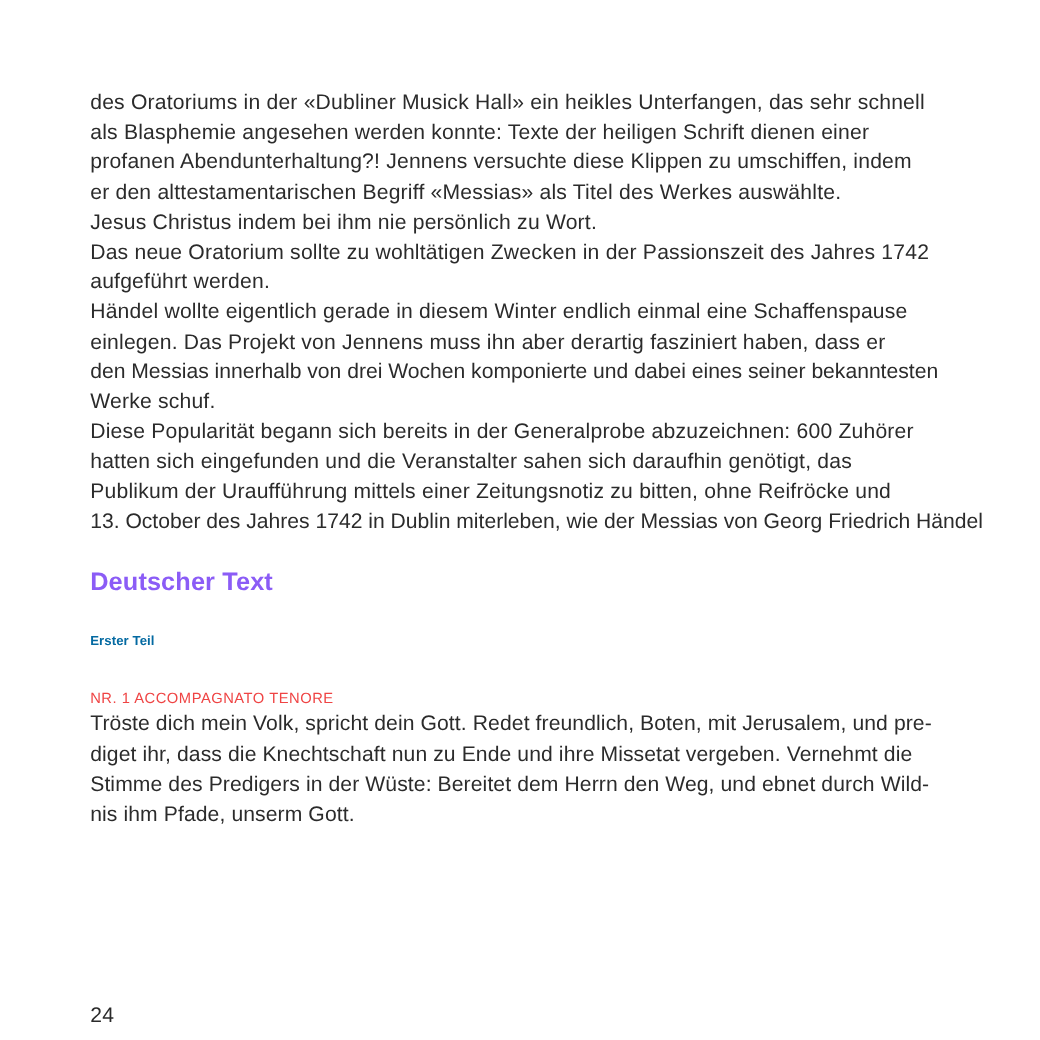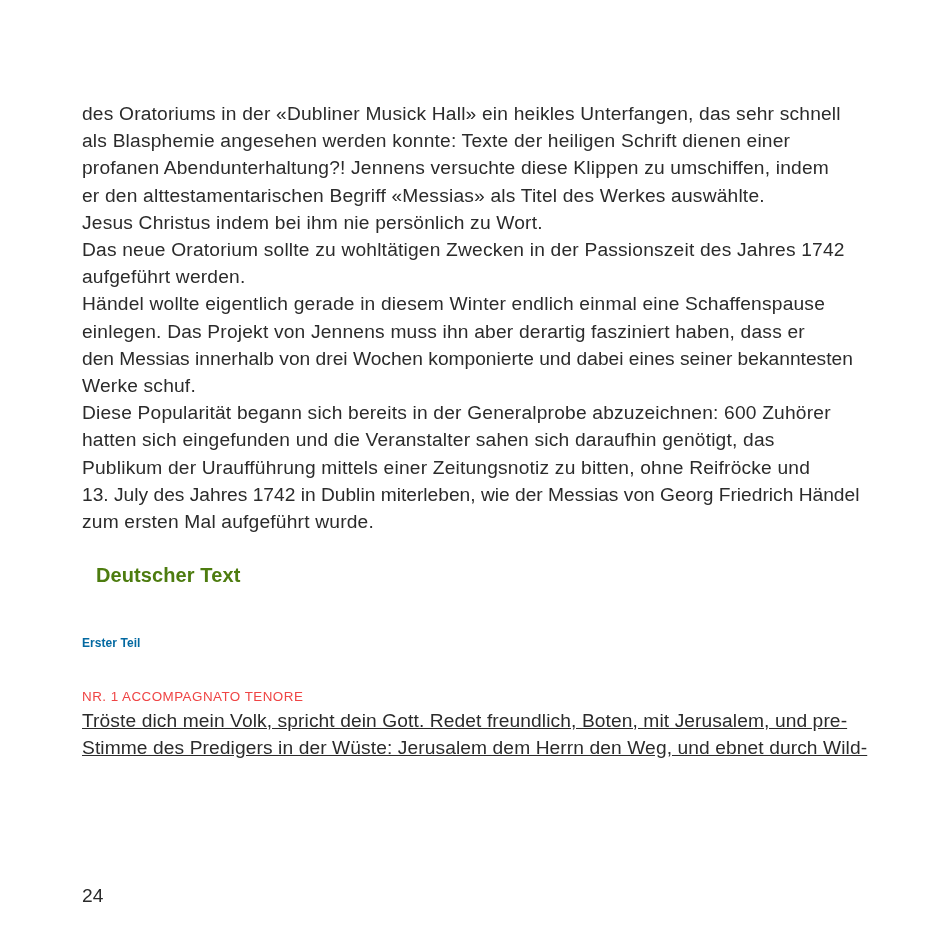--- a/index.html
+++ b/index.html
@@ -13,21 +13,21 @@
     font-family: "Liberation Sans", sans-serif;
     -webkit-font-smoothing: antialiased;
     overflow: hidden;
   }
 
   .page {
     position: relative;
     width: 812px;
     height: 945px;
     box-sizing: border-box;
-    padding: 100px 60px 0 82px;
+    padding: 80px 60px 0 82px;
   }
 
   .body-block {
     color: #2b2b2b;
     font-size: 19.2px;
     line-height: 27.2px;
     letter-spacing: 0.01em;
     max-width: 790px;
   }
 
@@ -39,26 +39,26 @@
   
   .body-line.wide {
     letter-spacing: 0;
   }
 
   .heading-section {
     margin-top: 27px;
   }
 
   .section-title {
-    color: #4d7c0f;
-    font-size: 20px;
+    color: #8b5cf6;
+    font-size: 23px;
     line-height: 27.2px;
     font-weight: 700;
     letter-spacing: 0.005em;
-    margin: 14px;
+    margin: 0;
   }
 
   .spacer-sm {
     height: 27px;
   }
 
   .part-title {
     color: #0369a1;
     font-size: 12px;
     line-height: 27.2px;
@@ -77,32 +77,31 @@
     line-height: 20px;
     letter-spacing: 0.035em;
     margin: 0;
   }
 
   .lyric-block {
     color: #2b2b2b;
     font-size: 19.2px;
     line-height: 27.2px;
     letter-spacing: 0.005em;
-    text-decoration: underline;
   }
 
   .lyric-line {
     white-space: pre;
     margin: 0;
   }
 
   .page-number {
     position: absolute;
     left: 82px;
-    top: 882px;
+    top: 910px;
     color: #2b2b2b;
     font-size: 19.2px;
     line-height: 27.2px;
     letter-spacing: 0.01em;
   }
 </style>
 </head>
 <body>
 
 <div class="page">
@@ -115,36 +114,37 @@
     <p class="body-line">Jesus Christus indem bei ihm nie persönlich zu Wort.</p>
     <p class="body-line">Das neue Oratorium sollte zu wohltätigen Zwecken in der Passionszeit des Jahres 1742</p>
     <p class="body-line">aufgeführt werden.</p>
     <p class="body-line">Händel wollte eigentlich gerade in diesem Winter endlich einmal eine Schaffenspause</p>
     <p class="body-line">einlegen. Das Projekt von Jennens muss ihn aber derartig fasziniert haben, dass er</p>
     <p class="body-line wide">den Messias innerhalb von drei Wochen komponierte und dabei eines seiner bekanntesten</p>
     <p class="body-line">Werke schuf.</p>
     <p class="body-line">Diese Popularität begann sich bereits in der Generalprobe abzuzeichnen: 600 Zuhörer</p>
     <p class="body-line">hatten sich eingefunden und die Veranstalter sahen sich daraufhin genötigt, das</p>
     <p class="body-line">Publikum der Uraufführung mittels einer Zeitungsnotiz zu bitten, ohne Reifröcke und</p>
-    <p class="body-line wide">13. July des Jahres 1742 in Dublin miterleben, wie der Messias von Georg Friedrich Händel</p>
-    <p class="body-line">zum ersten Mal aufgeführt wurde.</p>
+    <p class="body-line wide">13. October des Jahres 1742 in Dublin miterleben, wie der Messias von Georg Friedrich Händel</p>
   </div>
 
   <div class="heading-section">
     <h2 class="section-title">Deutscher Text</h2>
   </div>
 
   <div class="spacer-sm"></div>
 
   <h3 class="part-title">Erster Teil</h3>
 
   <div class="spacer-md"></div>
 
   <p class="movement-label">NR. 1 ACCOMPAGNATO TENORE</p>
 
   <div class="lyric-block">
     <p class="lyric-line">Tröste dich mein Volk, spricht dein Gott. Redet freundlich, Boten, mit Jerusalem, und pre-</p>
-    <p class="lyric-line">Stimme des Predigers in der Wüste: Jerusalem dem Herrn den Weg, und ebnet durch Wild-</p>
+    <p class="lyric-line">diget ihr, dass die Knechtschaft nun zu Ende und ihre Missetat vergeben. Vernehmt die</p>
+    <p class="lyric-line">Stimme des Predigers in der Wüste: Bereitet dem Herrn den Weg, und ebnet durch Wild-</p>
+    <p class="lyric-line">nis ihm Pfade, unserm Gott.</p>
   </div>
 
   <div class="page-number">24</div>
 
 </div>
 
 </body></html>

